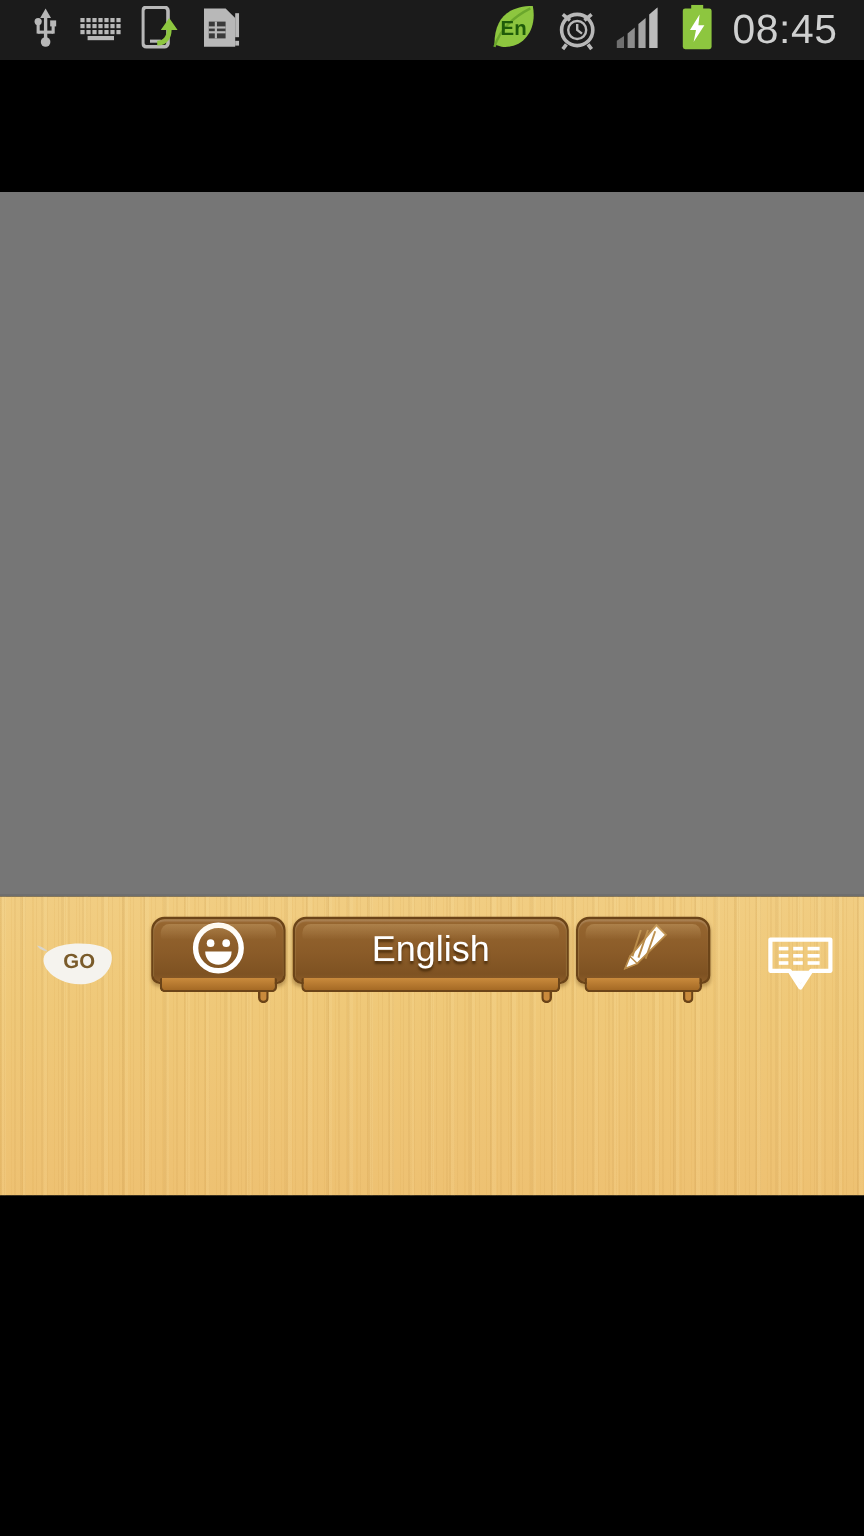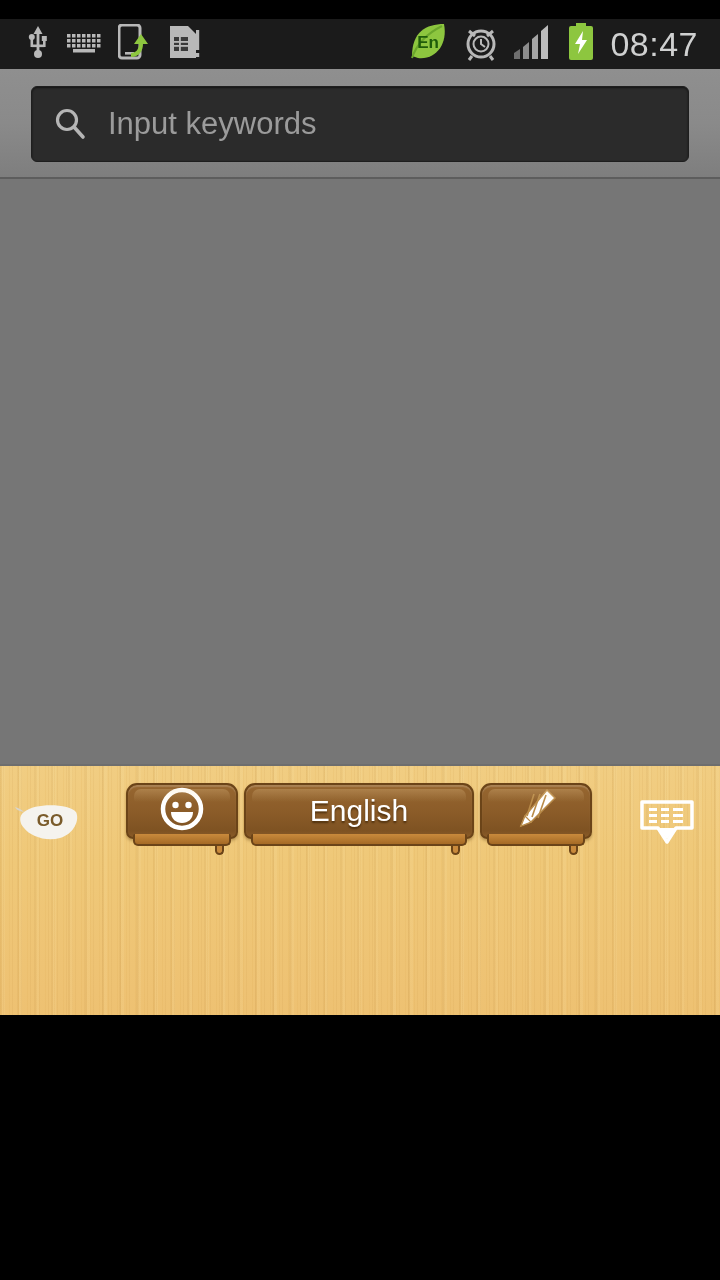--- a/index.html
+++ b/index.html
@@ -2,21 +2,21 @@
 <html><head>
 <meta charset="utf-8">
 <style>
   * { box-sizing: border-box; margin: 0; padding: 0; }
   html, body {
     width: 720px; height: 1280px;
     background: #000;
     font-family: "Liberation Sans", sans-serif;
     overflow: hidden;
   }
-  #screen { position: relative; width: 720px; height: 996px; overflow: hidden; margin-top: 19px; }
+  #screen { position: relative; width: 720px; height: 996px; overflow: hidden; }
 
   
   #status-bar {
     position: absolute; top: 0; left: 0; width: 720px; height: 50px;
     background: #1b1b1b;
     display: flex; align-items: center;
   }
   #status-left { display: flex; align-items: center; gap: 16px; padding-left: 26px; }
   #status-right { margin-left: auto; display: flex; align-items: center; gap: 13px; padding-right: 22px; }
   .sb-icon { display: block; }
@@ -96,21 +96,21 @@
     background: linear-gradient(to bottom, #c98a3c, #a56a25);
     border: 2px solid #6b4418; border-top: none;
     pointer-events: none;
   }
   .bookmark {
     position: absolute; right: 12px; bottom: -18px; width: 9px; height: 20px;
     background: #c98a3c; border: 2px solid #6b4418; border-top: none;
     border-radius: 0 0 6px 6px;
     pointer-events: none;
   }
-  #tool-go { position: absolute; left: 12px; top: 22px; width: 72px; height: 42px; }
+  #tool-go { position: absolute; left: 28px; top: 22px; width: 72px; height: 42px; }
   #tool-emoji { left: 126px; width: 112px; }
   #tool-lang  { left: 244px; width: 230px; }
   #tool-pen   { left: 480px; width: 112px; }
   #tool-hide  { position: absolute; right: 22px; top: 20px; width: 62px; height: 48px; }
   #lang-label { color: #fff; font-size: 30px; text-shadow: 0 2px 2px rgba(60,35,5,0.75); }
 </style>
 </head>
 <body>
 
 <div id="screen">
@@ -204,35 +204,24 @@
           <polygon points="29,34 29,6 36,0 36,34" fill="#bdbdbd"></polygon>
         </svg>
       </span>
       <span class="sb-icon">
         <svg width="28" height="38" viewBox="0 0 28 38">
           <rect x="9" y="0" width="10" height="4" fill="#8dc63f"></rect>
           <rect x="2" y="3" width="24" height="34" rx="2" fill="#8dc63f"></rect>
           <polygon points="16,8 8,21 13,21 11,31 20,17 15,17" fill="#ffffff"></polygon>
         </svg>
       </span>
-      <span id="status-clock">08:47</span>
+      <span id="status-clock">08:45</span>
     </div>
   </div>
 
-  <div id="search-area">
-    <div id="search-box">
-      <span id="search-icon-wrap">
-        <svg width="36" height="36" viewBox="0 0 36 36">
-          <circle cx="15" cy="14" r="9.5" fill="none" stroke="#b5b5b5" stroke-width="3.2"></circle>
-          <line x1="22" y1="21" x2="31" y2="31" stroke="#b5b5b5" stroke-width="3.6" stroke-linecap="round"></line>
-        </svg>
-      </span>
-      <input id="search-input" type="text" placeholder="Input keywords" style="">
-    </div>
-  </div>
 
   <div id="content-area"></div>
 
   <div id="keyboard">
 
     <div id="kb-toolbar">
 
       <div id="tool-go">
         <svg width="72" height="42" viewBox="0 0 72 42">
           <path d="M12 12 C24 2 58 4 64 12 C68 20 62 34 48 38 C34 42 18 36 12 28 C8 24 6 16 12 12 Z" fill="#f5f3ee"></path>

